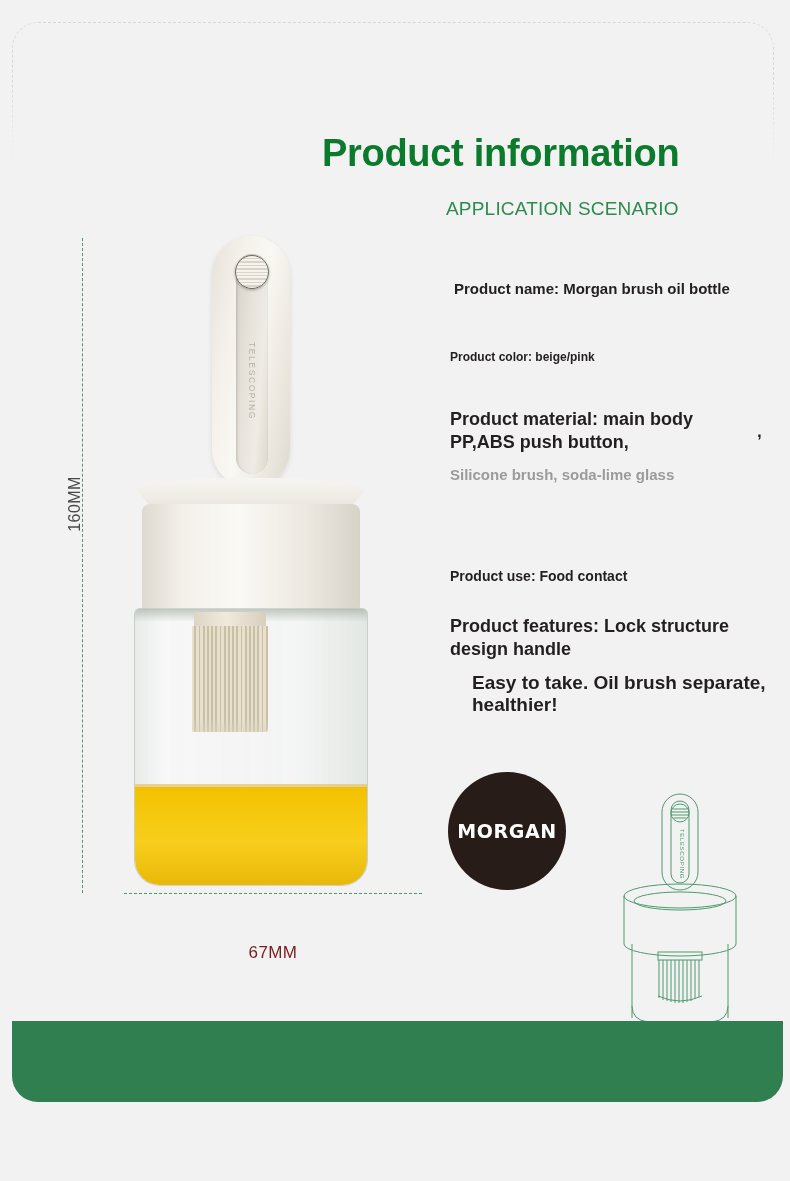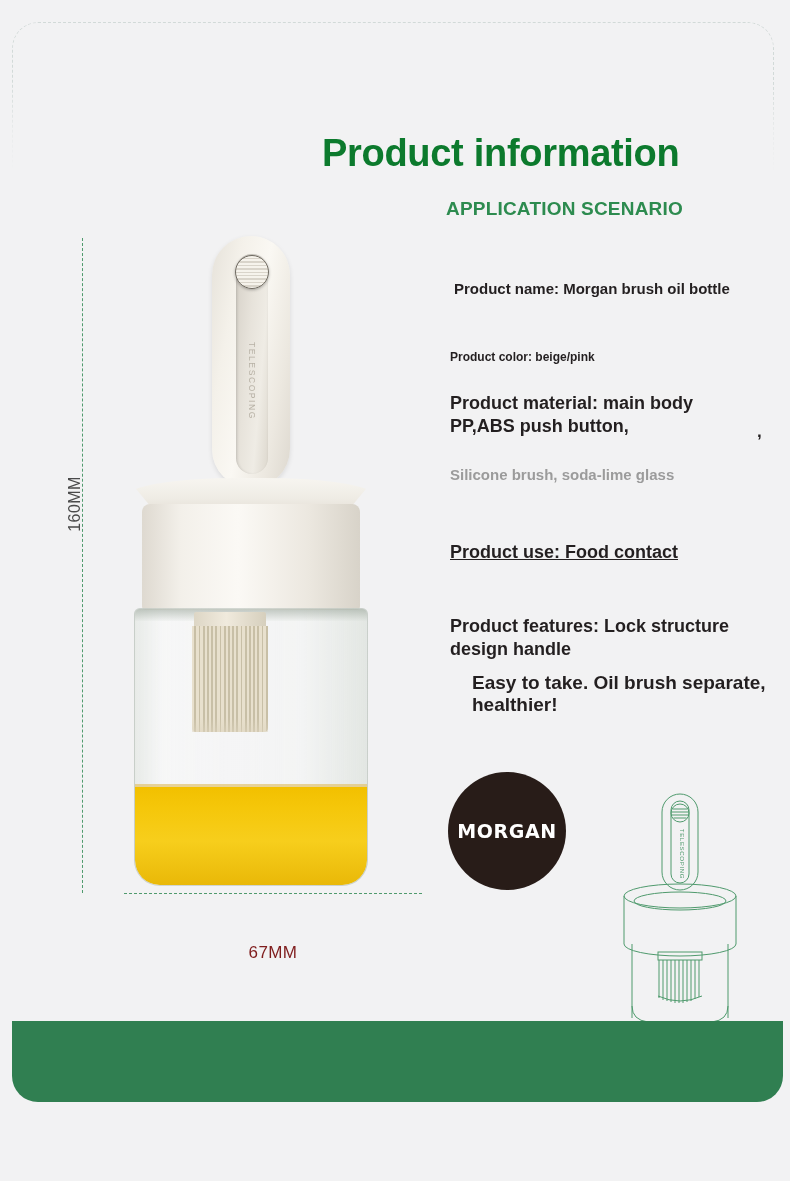--- a/index.html
+++ b/index.html
@@ -53,35 +53,34 @@
   .subtitle {
     position: absolute;
     left: 446px;
     top: 196px;
     width: 330px;
     font-size: 19px;
     color: #2d8b4f;
     letter-spacing: 0.2px;
     line-height: 26px;
     white-space: nowrap;
-    font-weight: bold;
   }
 
   
   .spec {
     position: absolute;
     color: #231f20;
     font-weight: bold;
     line-height: 22px;
   }
   .spec-name      { left: 454px; top: 278px; font-size: 15px; width: 300px; }
   .spec-color     { left: 450px; top: 346px; font-size: 12px; width: 300px; }
-  .spec-material  { left: 450px; top: 392px; font-size: 18px; width: 312px; line-height: 23px; }
+  .spec-material  { left: 450px; top: 408px; font-size: 18px; width: 312px; line-height: 23px; }
   .spec-material2 { left: 450px; top: 464px; font-size: 15px; width: 310px; color: #9b9b9b; font-weight: bold; }
-  .spec-use       { left: 450px; top: 541px; font-size: 18px; width: 300px; text-decoration: underline; }
+  .spec-use       { left: 450px; top: 565px; font-size: 14px; width: 300px; }
   .spec-features  { left: 450px; top: 615px; font-size: 18px; width: 300px; line-height: 23px; }
   .spec-easy      { left: 472px; top: 672px; font-size: 19px; width: 320px; }
 
   .stray-comma {
     position: absolute;
     left: 757px;
     top: 422px;
     font-size: 17px;
     font-weight: bold;
     color: #231f20;

